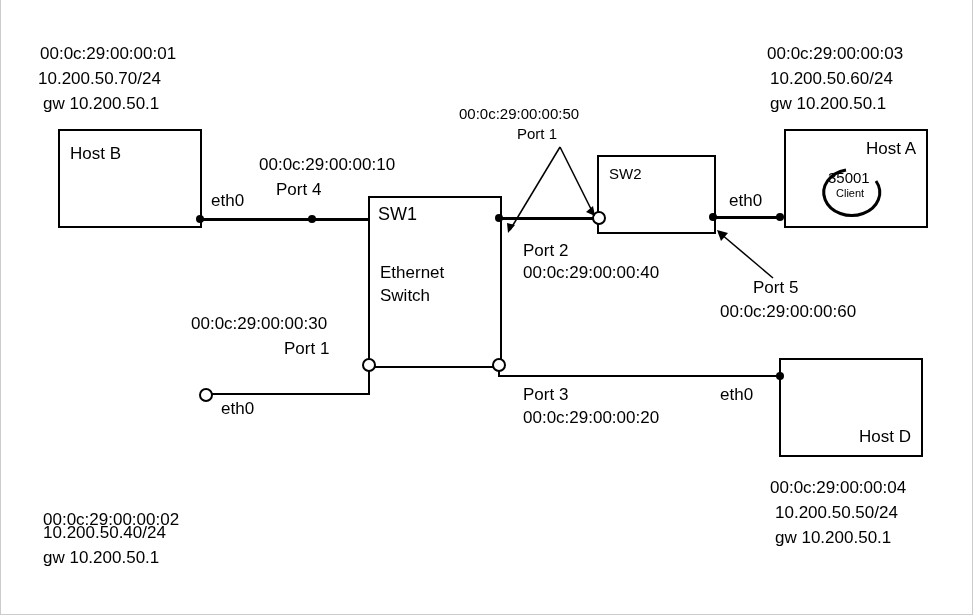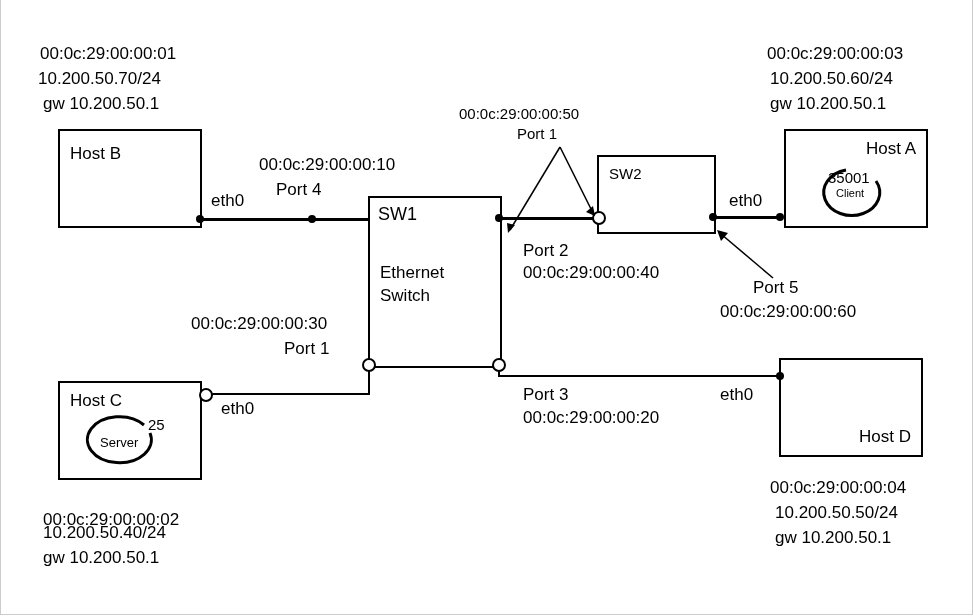--- a/index.html
+++ b/index.html
@@ -112,28 +112,20 @@
   <div class="box" style="left:368px; top:196px; width:130px; height:168px;">
     <div class="label-small" style="left:8px; top:6px; font-size:18px;">SW1</div>
     <div class="label" style="left:10px; top:65px;">Ethernet</div>
     <div class="label" style="left:10px; top:88px;">Switch</div>
   </div>
 
   <div class="box" style="left:597px; top:155px; width:115px; height:75px;">
     <div class="label-small" style="left:10px; top:8px; font-size:15px;">SW2</div>
   </div>
 
-  <div class="box" style="left:58px; top:381px; width:140px; height:95px;">
-    <div class="box-title" style="left:10px; top:8px;">Host C</div>
-    <svg class="arrow" style="left:22px; top:32px;" width="80" height="58">
-      <path d="M 62 10 A 32 23 0 1 0 68 18" fill="none" stroke="#000" stroke-width="3"></path>
-    </svg>
-    <div class="label-small" style="left:88px; top:33px;">25</div>
-    <div class="label-small" style="left:40px; top:52px; font-size:13px;">Server</div>
-  </div>
   <div class="label" style="left:43px; top:498px;margin-top:12px;">00:0c:29:00:00:02</div>
   <div class="label" style="left:43px; top:523px;">10.200.50.40/24</div>
   <div class="label" style="left:43px; top:548px;">gw 10.200.50.1</div>
 
   <div class="box" style="left:779px; top:358px; width:140px; height:95px;">
     <div class="box-title" style="right:10px; bottom:8px;">Host D</div>
   </div>
   <div class="label" style="left:770px; top:478px;">00:0c:29:00:00:04</div>
   <div class="label" style="left:775px; top:503px;">10.200.50.50/24</div>
   <div class="label" style="left:775px; top:528px;">gw 10.200.50.1</div>

